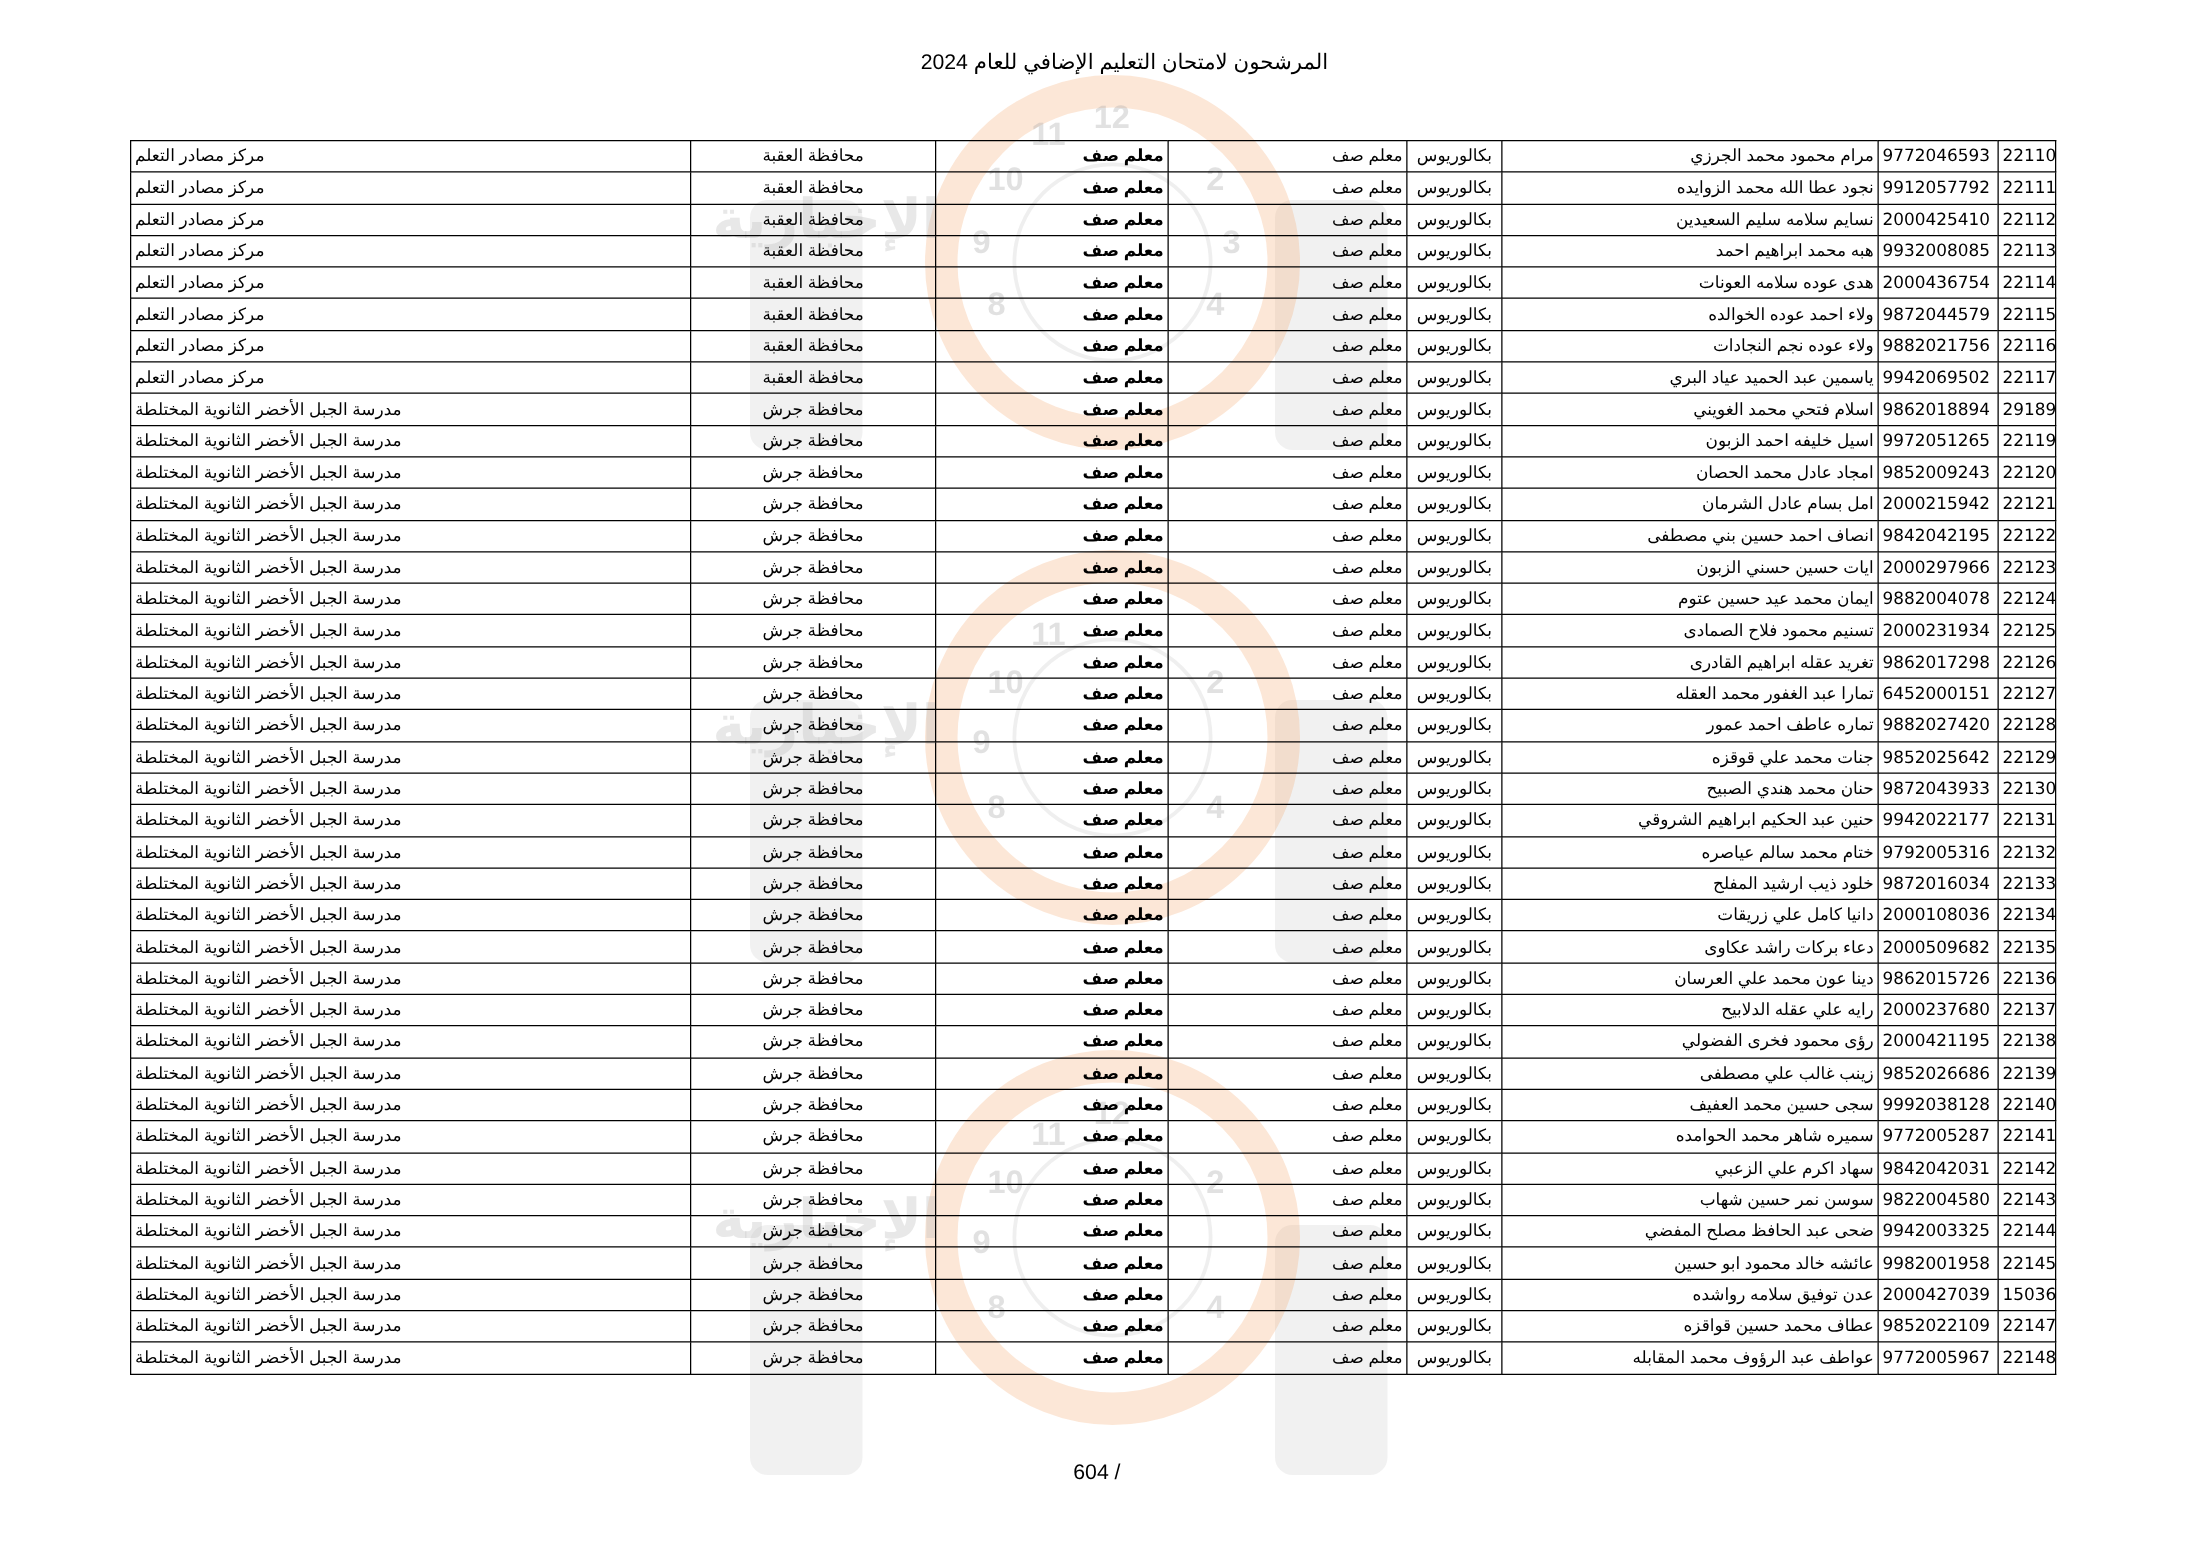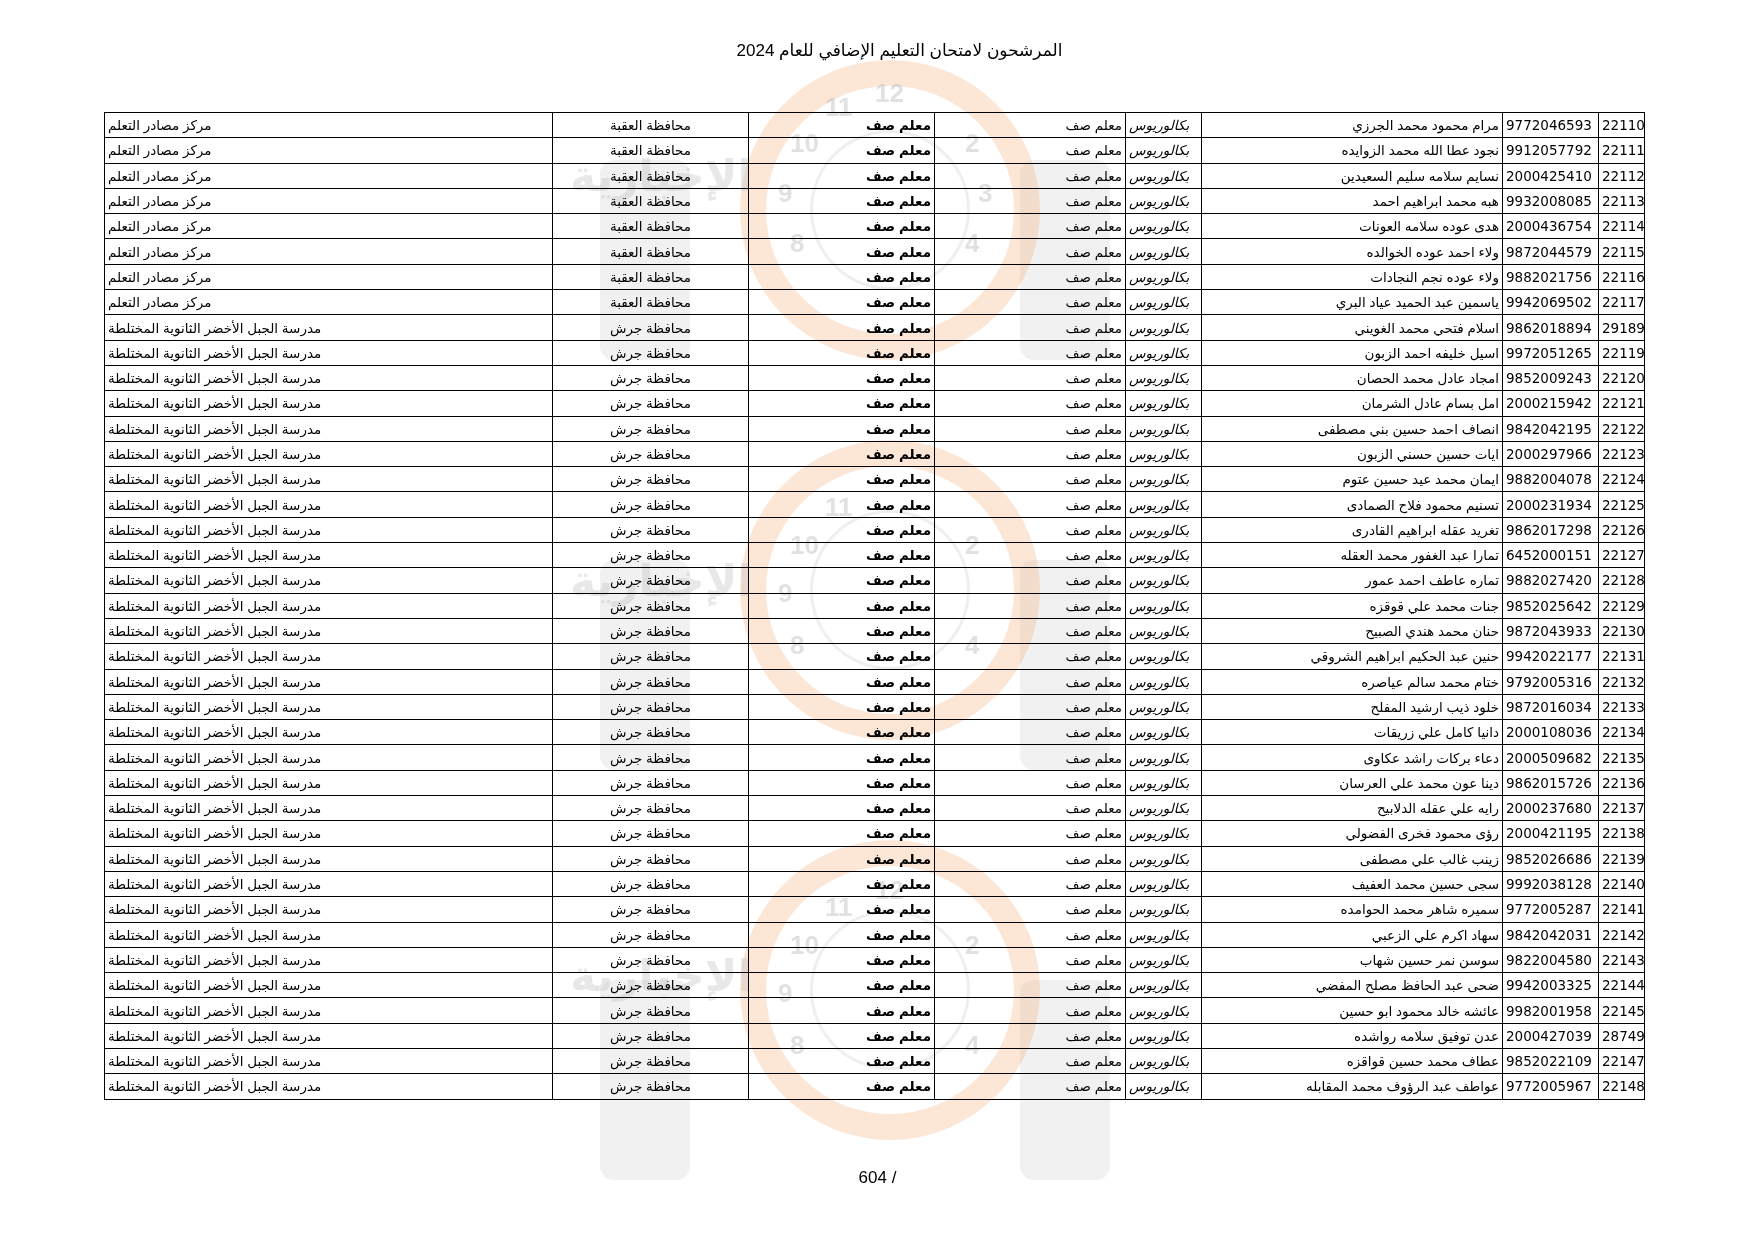--- a/index.html
+++ b/index.html
@@ -30,21 +30,21 @@
     position:absolute; top:112px; left:104px; width:1541px;
     border-collapse:collapse; table-layout:fixed; direction:rtl;
   }
   table.grid td {
     border:1px solid #000; height:24.3px; padding:0 3px; font-size:13.5px;
     white-space:nowrap; overflow:hidden; vertical-align:middle;
   }
   td.c-seq { width:39px; font-family:"DejaVu Sans", sans-serif; font-size:13px; text-align:right; direction:ltr;margin-top:36px; }
   td.c-nat { width:89px; font-family:"DejaVu Sans", sans-serif; font-size:13px; text-align:left; direction:ltr;margin-top:48px; }
   td.c-name { width:294px; text-align:right; }
-  td.c-deg { width:69px; text-align:left;font-style:italic; }
+  td.c-deg { width:69px; text-align:center; }
   td.c-spec { width:184px; text-align:right; }
   td.c-spec2 { width:179px; text-align:right; font-weight:bold; }
   td.c-gov { width:189px; text-align:center; }
   td.c-center { text-align:left; }
   .page-num {
     position:absolute; top:1168px; left:0; width:1755px; text-align:center; font-size:17px;
   }
 </style>
 </head>
 <body>
@@ -451,21 +451,21 @@
         <td class="c-seq">22145</td>
         <td class="c-nat">9982001958</td>
         <td class="c-name">عائشه خالد محمود ابو حسين</td>
         <td class="c-deg">بكالوريوس</td>
         <td class="c-spec">معلم صف</td>
         <td class="c-spec2">معلم صف</td>
         <td class="c-gov">محافظة جرش</td>
         <td class="c-center">مدرسة الجبل الأخضر الثانوية المختلطة</td>
       </tr>
       <tr>
-        <td class="c-seq">28749</td>
+        <td class="c-seq">15036</td>
         <td class="c-nat">2000427039</td>
         <td class="c-name">عدن توفيق سلامه رواشده</td>
         <td class="c-deg">بكالوريوس</td>
         <td class="c-spec">معلم صف</td>
         <td class="c-spec2">معلم صف</td>
         <td class="c-gov">محافظة جرش</td>
         <td class="c-center">مدرسة الجبل الأخضر الثانوية المختلطة</td>
       </tr>
       <tr>
         <td class="c-seq">22147</td>

